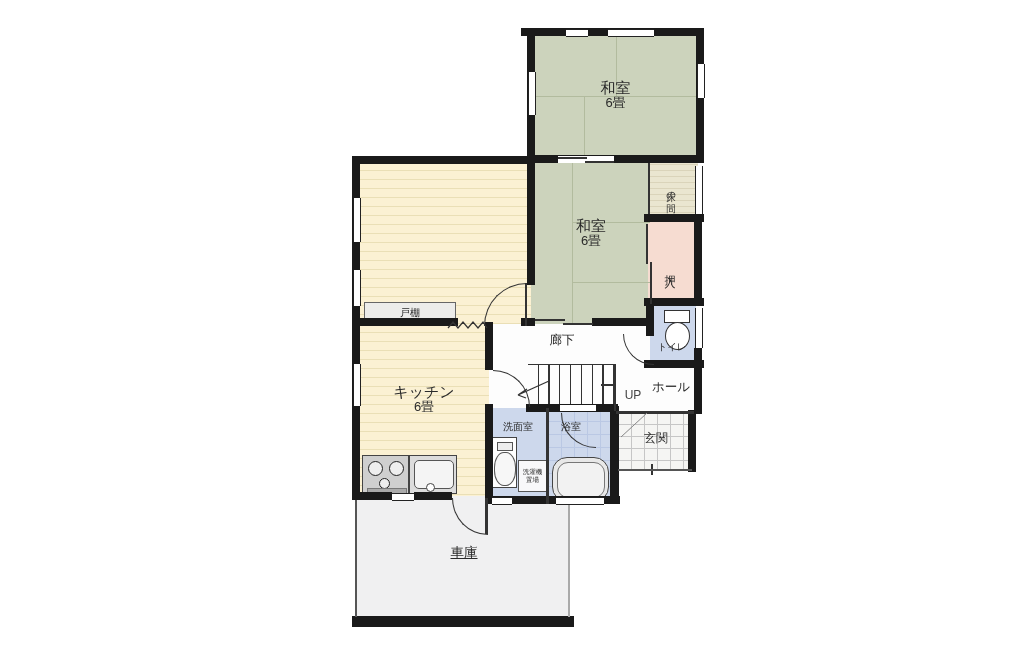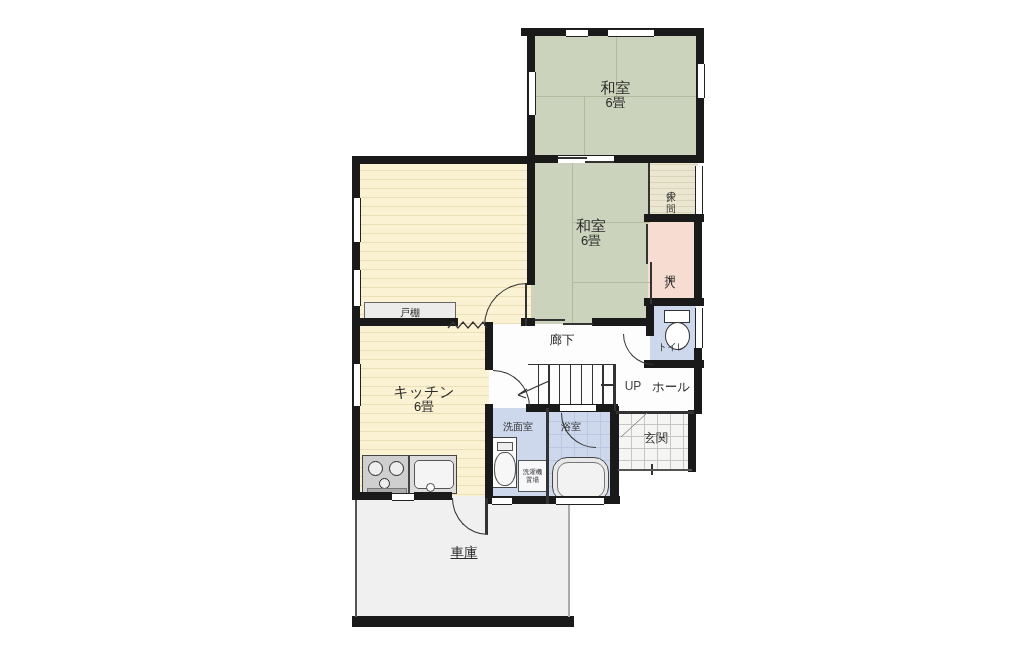--- a/index.html
+++ b/index.html
@@ -178,20 +178,20 @@
     <span class="sz">6畳</span>
   </div>
   <div class="room-label" style="left:358px;top:380px;width:132px;height:38px;">
     <span>キッチン</span>
     <span class="sz">6畳</span>
   </div>
   <div class="vtext" style="left:664px;top:164px;height:54px;font-size:9.5px;letter-spacing:1px;">床の間</div>
   <div class="vtext" style="left:662px;top:238px;height:60px;font-size:11px;">押入</div>
   <div class="small-label" style="left:648px;top:341px;width:48px;font-size:9.5px;">トイレ</div>
   <div class="mid-label" style="left:536px;top:332px;width:52px;">廊下</div>
-  <div class="mid-label" style="left:620px;top:379px;width:26px;font-size:12px;color:#444;">UP</div>
+  <div class="mid-label" style="left:620px;top:388px;width:26px;font-size:12px;color:#444;">UP</div>
   <div class="mid-label" style="left:646px;top:379px;width:50px;">ホール</div>
   <div class="small-label" style="left:494px;top:420px;width:48px;">洗面室</div>
   <div class="small-label" style="left:552px;top:420px;width:38px;">浴室</div>
   <div class="mid-label" style="left:634px;top:430px;width:44px;font-size:12px;">玄関</div>
   <div class="mid-label" style="left:438px;top:544px;width:52px;font-size:13.5px;text-decoration:underline;">車庫</div>
 
 </div>
 
 </body></html>

